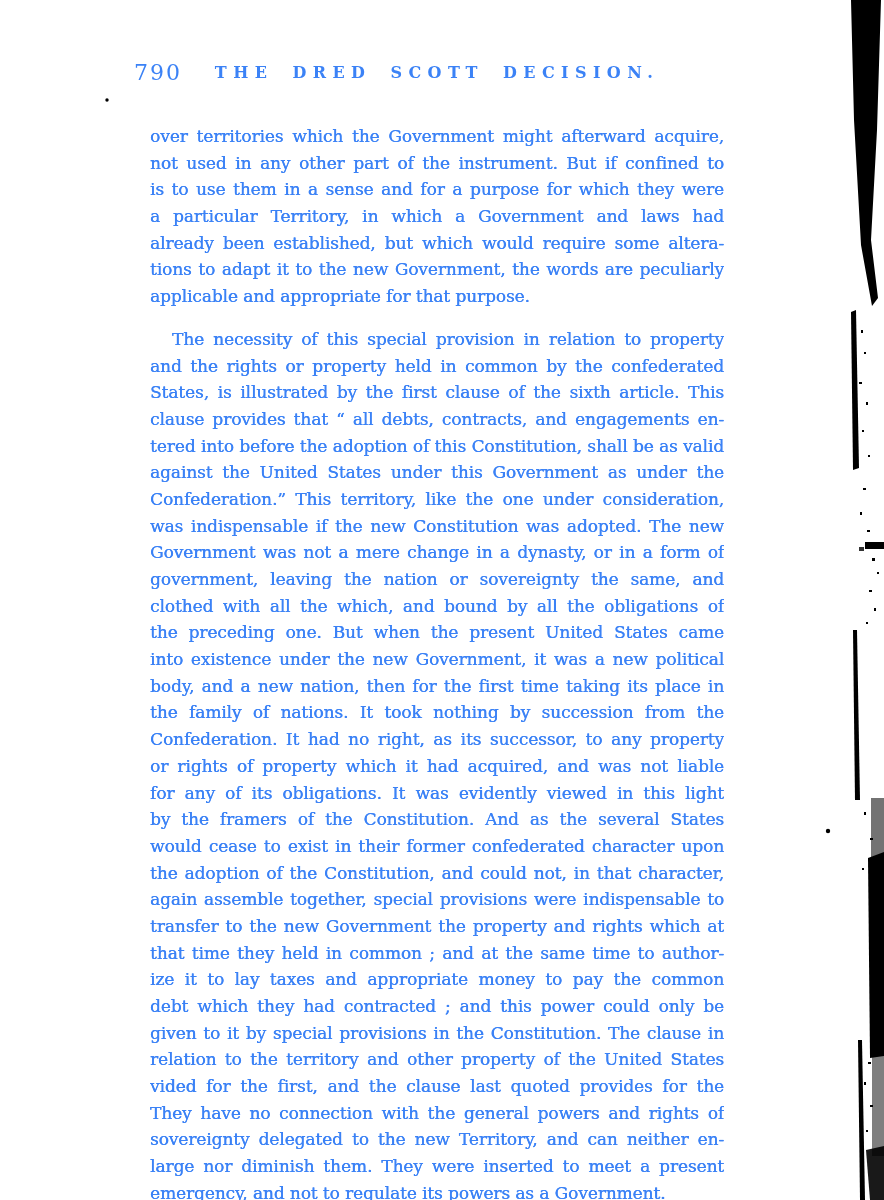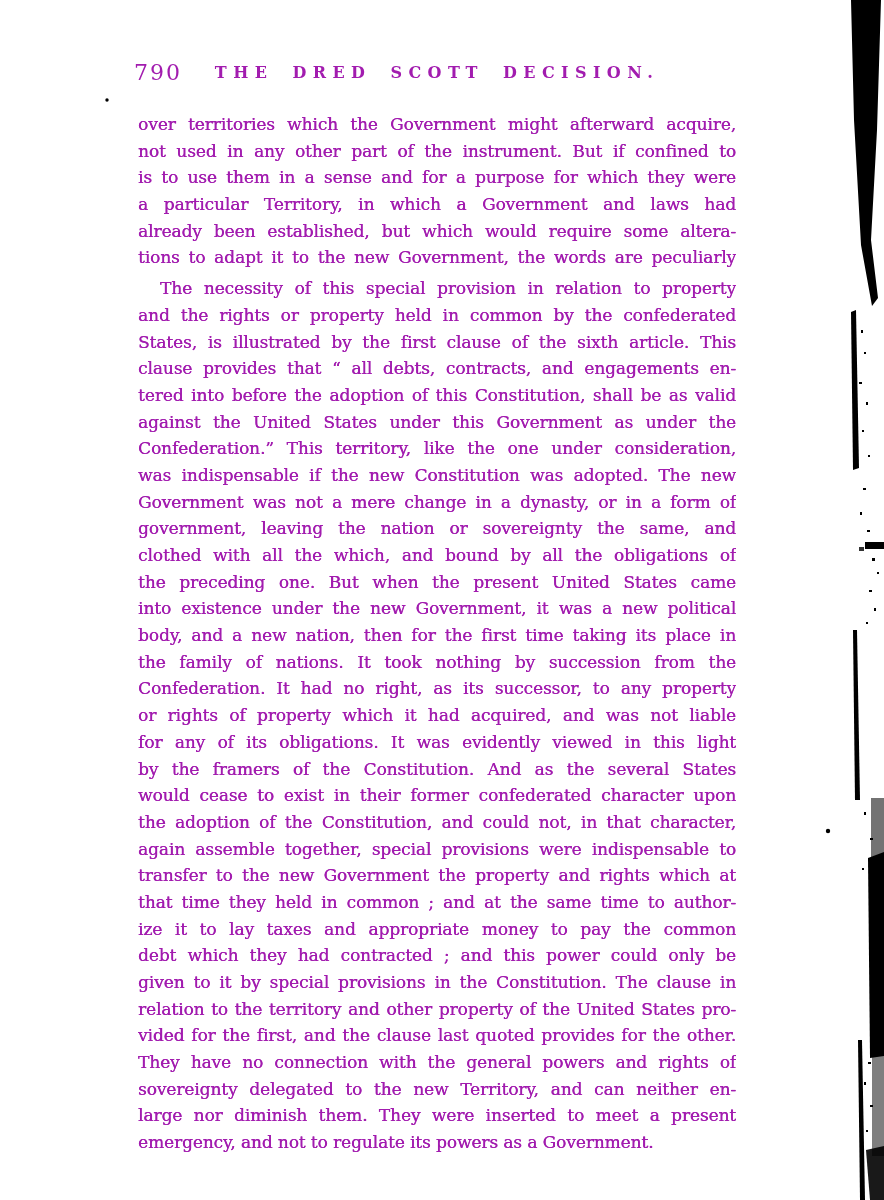--- a/index.html
+++ b/index.html
@@ -7,21 +7,21 @@
     padding: 0;
     background: #ffffff;
   }
   .page {
     position: relative;
     width: 884px;
     height: 1200px;
     background: #ffffff;
     overflow: hidden;
     font-family: "DejaVu Serif", "Liberation Serif", serif;
-    color: #a21caf;
+    color: #3b82f6;
   }
   .header-row {
     position: absolute;
     top: 60px;
     left: 134px;
     width: 606px;
     height: 32px;
   }
   .page-number {
     position: absolute;
@@ -42,21 +42,21 @@
     letter-spacing: 0.40em;
     word-spacing: 0.45em;
     white-space: nowrap;
   }
   .text-block {
     position: absolute;
     top: 107px;
     left: 134px;
     width: 606px;
   }
-  .paragraph { margin: 4px; padding: 0; }
+  .paragraph { margin: 16px; padding: 0; }
   .line {
     height: 26.7px;
     line-height: 26.7px;
     font-size: 17px;
     letter-spacing: -0.1px;
     text-align: justify;
     text-align-last: justify;
     overflow: hidden;
     text-shadow: 0.3px 0 0 currentColor;
   }
@@ -83,20 +83,21 @@
   </div>
 
   <div class="text-block">
       <div class="paragraph">
         <div class="line">over territories which the Government might afterward acquire,</div>
         <div class="line">not used in any other part of the instrument. But if confined to</div>
         <div class="line">is to use them in a sense and for a purpose for which they were</div>
         <div class="line">a particular Territory, in which a Government and laws had</div>
         <div class="line">already been established, but which would require some altera-</div>
         <div class="line">tions to adapt it to the new Government, the words are peculiarly</div>
+        <div class="line last">applicable and appropriate for that purpose.</div>
       </div>
       <div class="paragraph">
         <div class="line indent">The necessity of this special provision in relation to property</div>
         <div class="line">and the rights or property held in common by the confederated</div>
         <div class="line">States, is illustrated by the first clause of the sixth article. This</div>
         <div class="line">clause provides that “ all debts, contracts, and engagements en-</div>
         <div class="line">tered into before the adoption of this Constitution, shall be as valid</div>
         <div class="line">against the United States under this Government as under the</div>
         <div class="line">Confederation.” This territory, like the one under consideration,</div>
         <div class="line">was indispensable if the new Constitution was adopted. The new</div>

